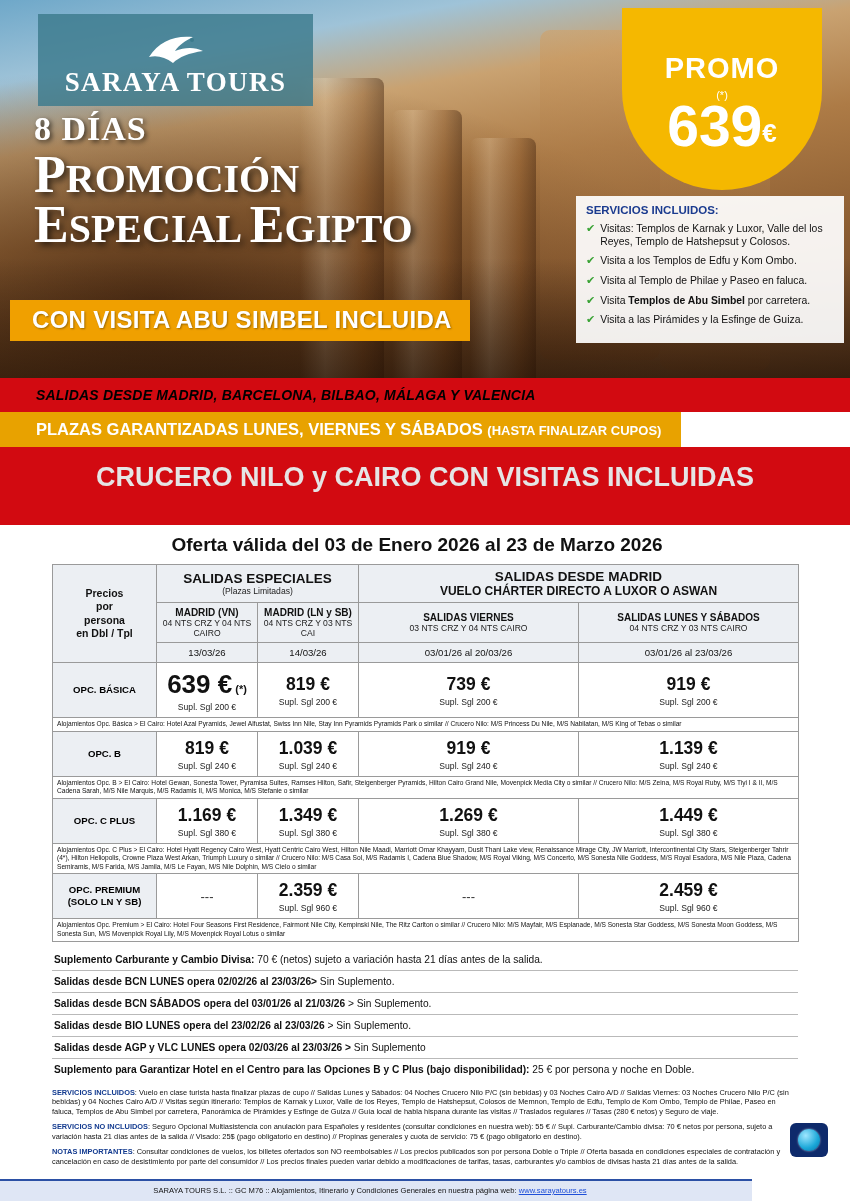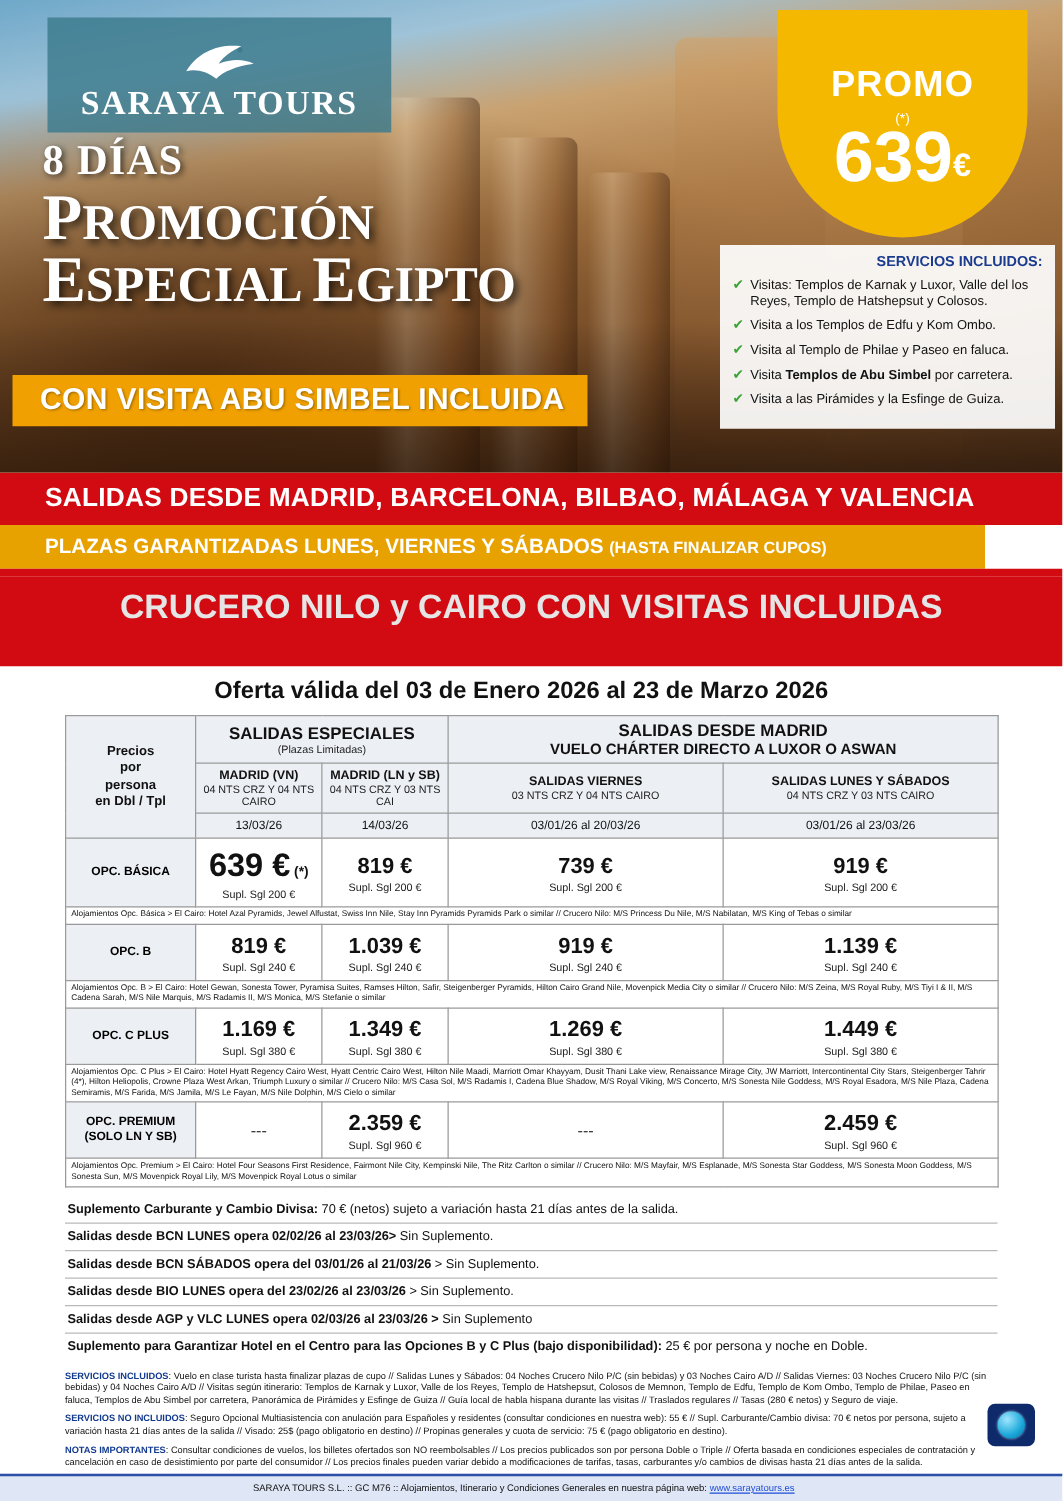--- a/index.html
+++ b/index.html
@@ -93,37 +93,37 @@
   .promo-price { color:#fff; font-weight:bold; font-size:57px; line-height:.95; margin-top:-2px;text-align:center; }
   .promo-price .cur { font-size:26px; font-weight:bold; vertical-align: 4px; }
 
   
   .serv-panel {
     position:absolute; right: 6px; top: 196px;
     width: 268px;
     background: rgba(255,255,255,.92);
     padding: 8px 10px 10px 10px;
   }
-  .serv-title { color:#1b3b8f; font-size:11.5px; font-weight:bold; margin-bottom:6px;text-align:right; }
+  .serv-title { color:#1b3b8f; font-size:11.5px; font-weight:bold; margin-bottom:6px; }
   .serv-item { display:flex; gap:5px; margin-bottom:6px; align-items:flex-start; }
   .tick { color:#3aa335; font-size:11px; line-height:1.25; }
   .serv-txt { font-size:10.4px; color:#111; line-height:1.25; }
   .serv-txt b { font-weight:bold; }
 
   
   .band-red {
-    background:#d20a11; color:#ffffff;
+    background:#d20a11; color:#000000;
     padding: 9px 0 9px 36px;
-    font-size: 21px; font-weight:bold; letter-spacing:.2px;
+    font-size: 14px; font-weight:bold; letter-spacing:.2px;font-style:italic;
   }
   .band-gold {
     background:#e8a200; color:#fff;
     padding: 8px 0 8px 36px;
     font-size: 16.5px; font-weight:bold;
-    width: 788px;
+    width: 681px;
   }
   .band-gold .small { font-size: 13px; }
   .band-big {
     background:#d20a11; color:#e5e5e5;
     text-align:center;
     padding: 9px 0 32px 0;
     font-size: 27px; font-weight:bold;
   }
   .gapline { height:6px; background:#d20a11; }
 
@@ -166,21 +166,21 @@
   .supl .line span.reg { font-weight: normal; }
 
   
   .fine { padding: 8px 52px 0 52px; }
   .fine p { margin: 0 0 5px 0; font-size: 7.4px; line-height: 1.35; color:#111; }
   .fine b { font-weight:bold; }
   .fine .blue { color:#123a8f; }
 
   
   .footer {
-    position:absolute; left:0; bottom:0; width:850px;
+    position:absolute; left:0; bottom:0; width:752px;
     background:#dfe6f5; border-top:2px solid #2b50a5;
     padding: 5px 12px 6px 0; text-align:center;
   }
   .footer .f1 { font-size: 7.6px; color:#111; }
   .footer .f1 a { color:#1f4fd8; text-decoration: underline; }
   .footer .f2 { font-size: 7.6px; color:#c00; margin-top:2px; }
   .footer .f2 b { color:#c00; }
   .footer .f2 .blk { color:#111; }
 
   .globe {

